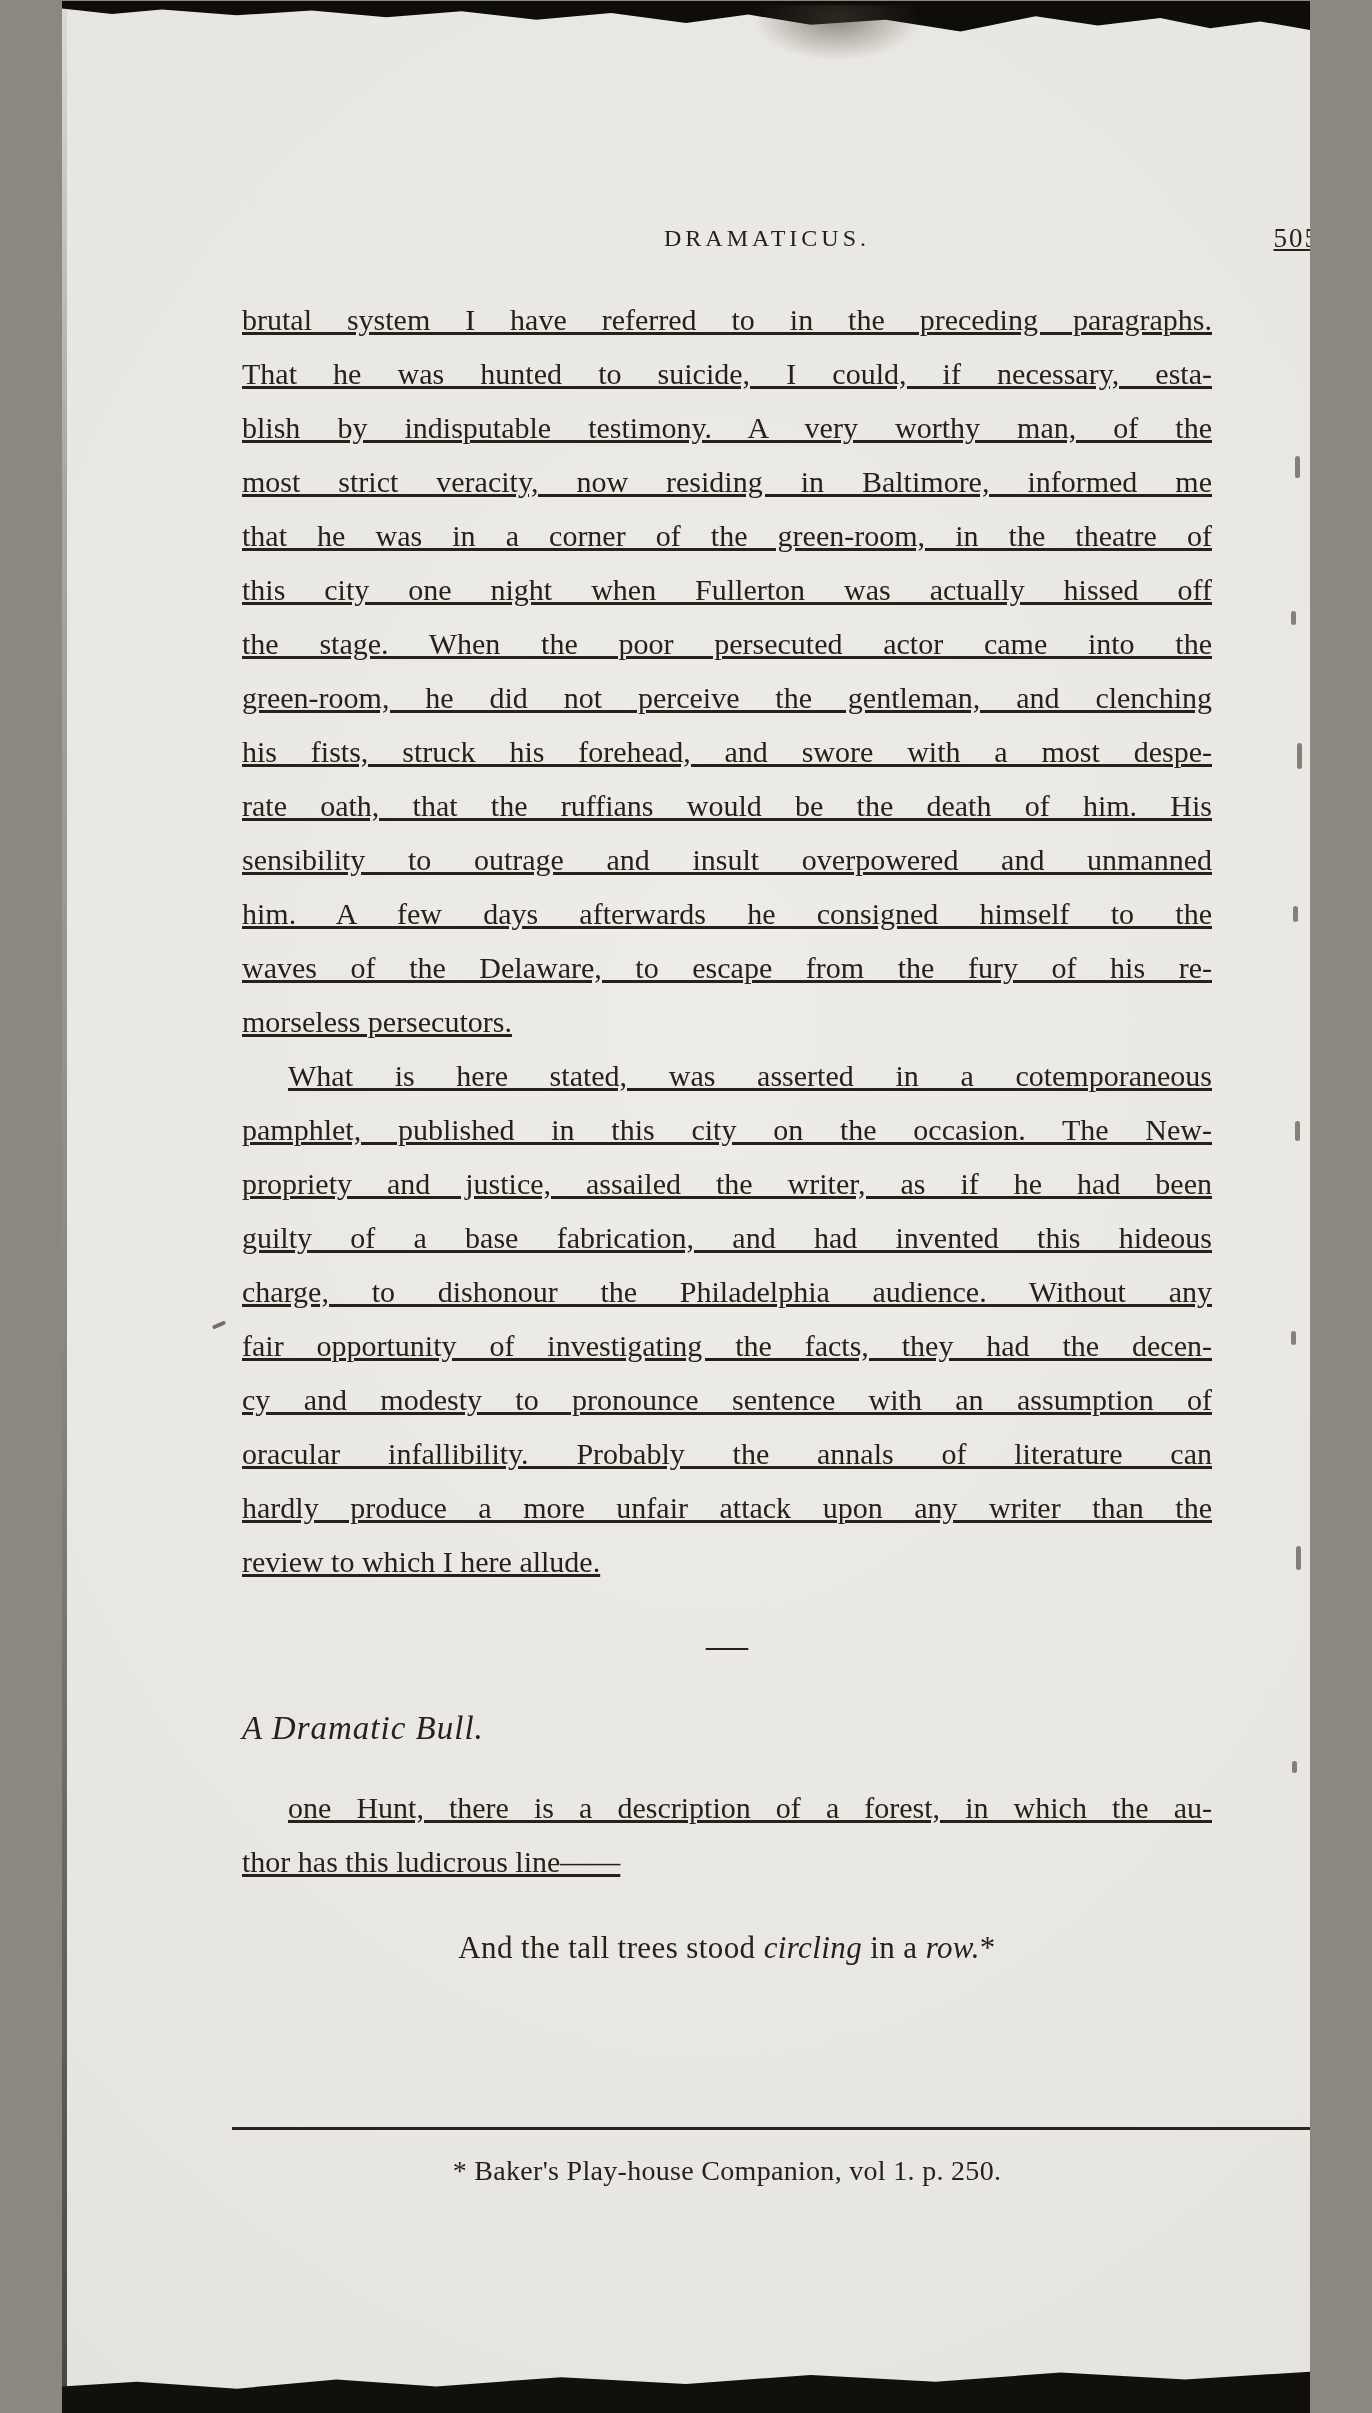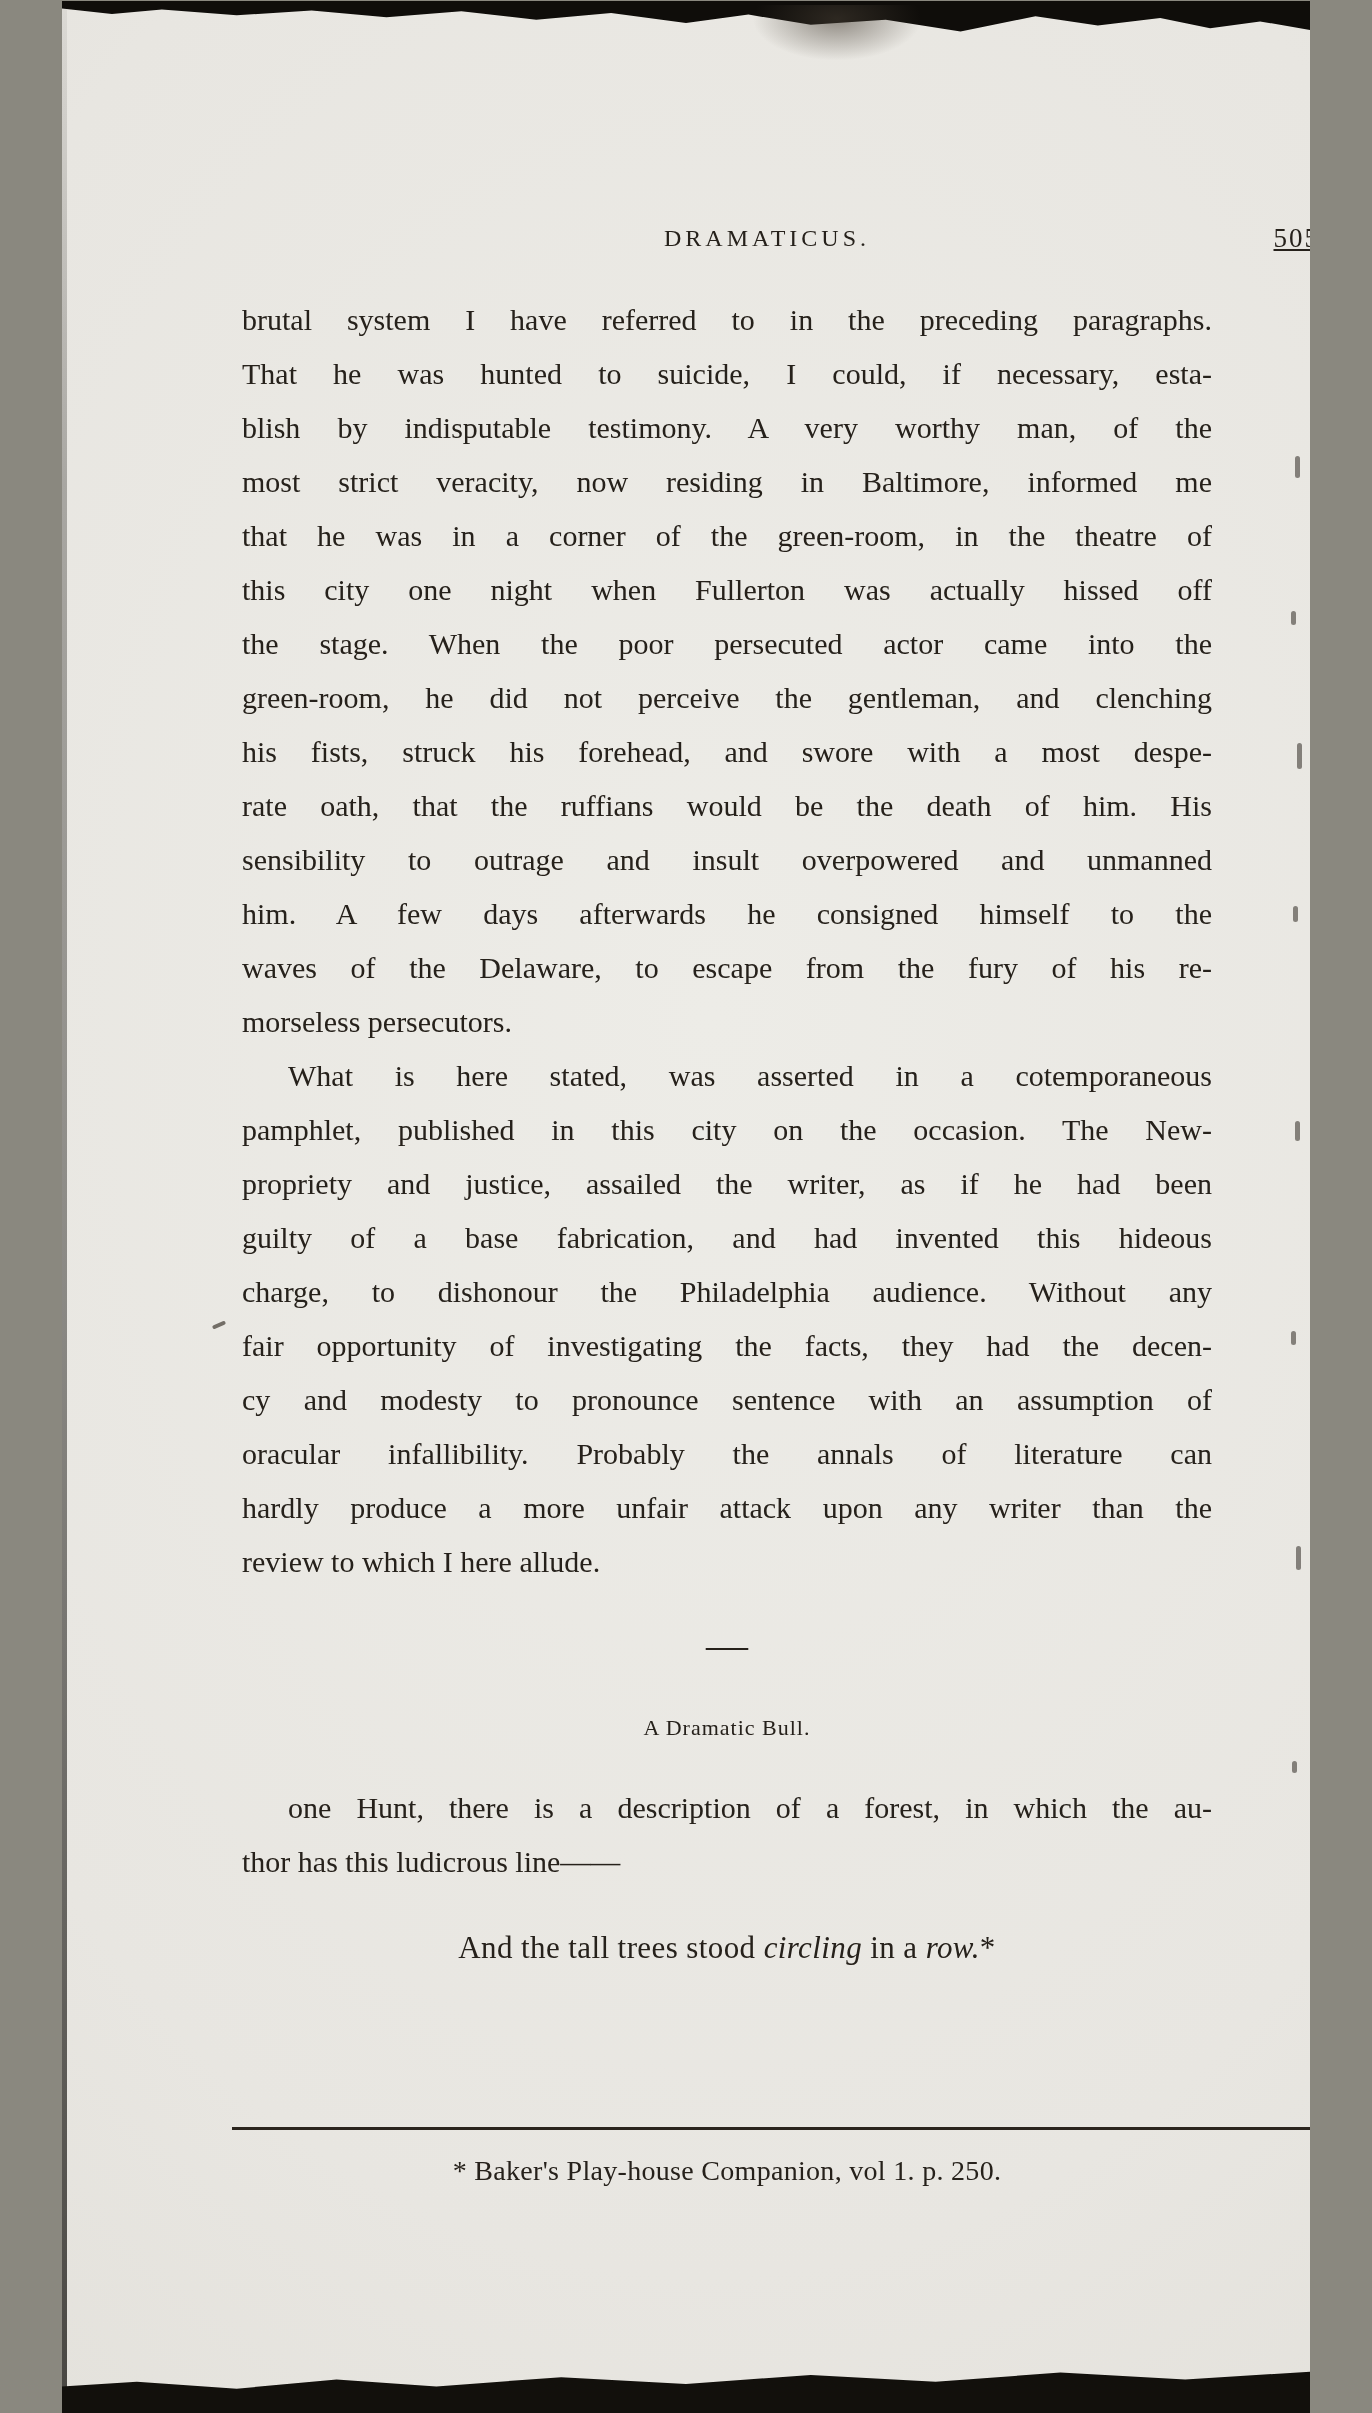--- a/index.html
+++ b/index.html
@@ -53,29 +53,29 @@
     position: absolute; left: 40px; right: -40px; top: 0;
     text-align: center; font-size: 24px; letter-spacing: 4px;
   }
   .page-number { position: absolute; right: -108px; top: -2px; font-size: 27px; letter-spacing: 2px; text-decoration: underline; }
 
   
   .text-block {
     position: absolute; top: 292px; left: 180px; width: 970px;
     font-size: 30px; line-height: 54px;
   }
-  .paragraph { margin: 0; }
+  .paragraph { margin: 0; text-decoration: underline; }
   .text-line { text-align: justify; text-align-last: justify; white-space: normal; }
   .paragraph .text-line:last-child { text-align-last: left; }
   .indent-first .text-line:first-child { text-indent: 46px; }
 
   .section-divider { margin-top: 34px; height: 54px; text-align: center; font-size: 42px; line-height: 44px; }
   .section-heading {
-    margin-top: 24px; height: 54px; text-align: center;
-    font-size: 22px; letter-spacing: 1px;
+    margin-top: 24px; height: 54px; text-align: left;
+    font-style: italic; font-size: 33px; letter-spacing: 1px;
   }
   .p3 { margin-top: 26px; }
   .verse { margin-top: 32px; text-align: center; font-size: 31px; letter-spacing: 0.4px; }
   .verse i { font-style: italic; }
 
   
   .footnote-rule { position: absolute; top: 2126px; left: 170px; width: 1120px; height: 3px; background: #2b251e; }
   .rule-end-mark {
     position: absolute; top: 2104px; left: 1294px; width: 18px; height: 12px;
     border-bottom: 3px solid rgba(40,33,26,0.8); transform: rotate(-16deg);

